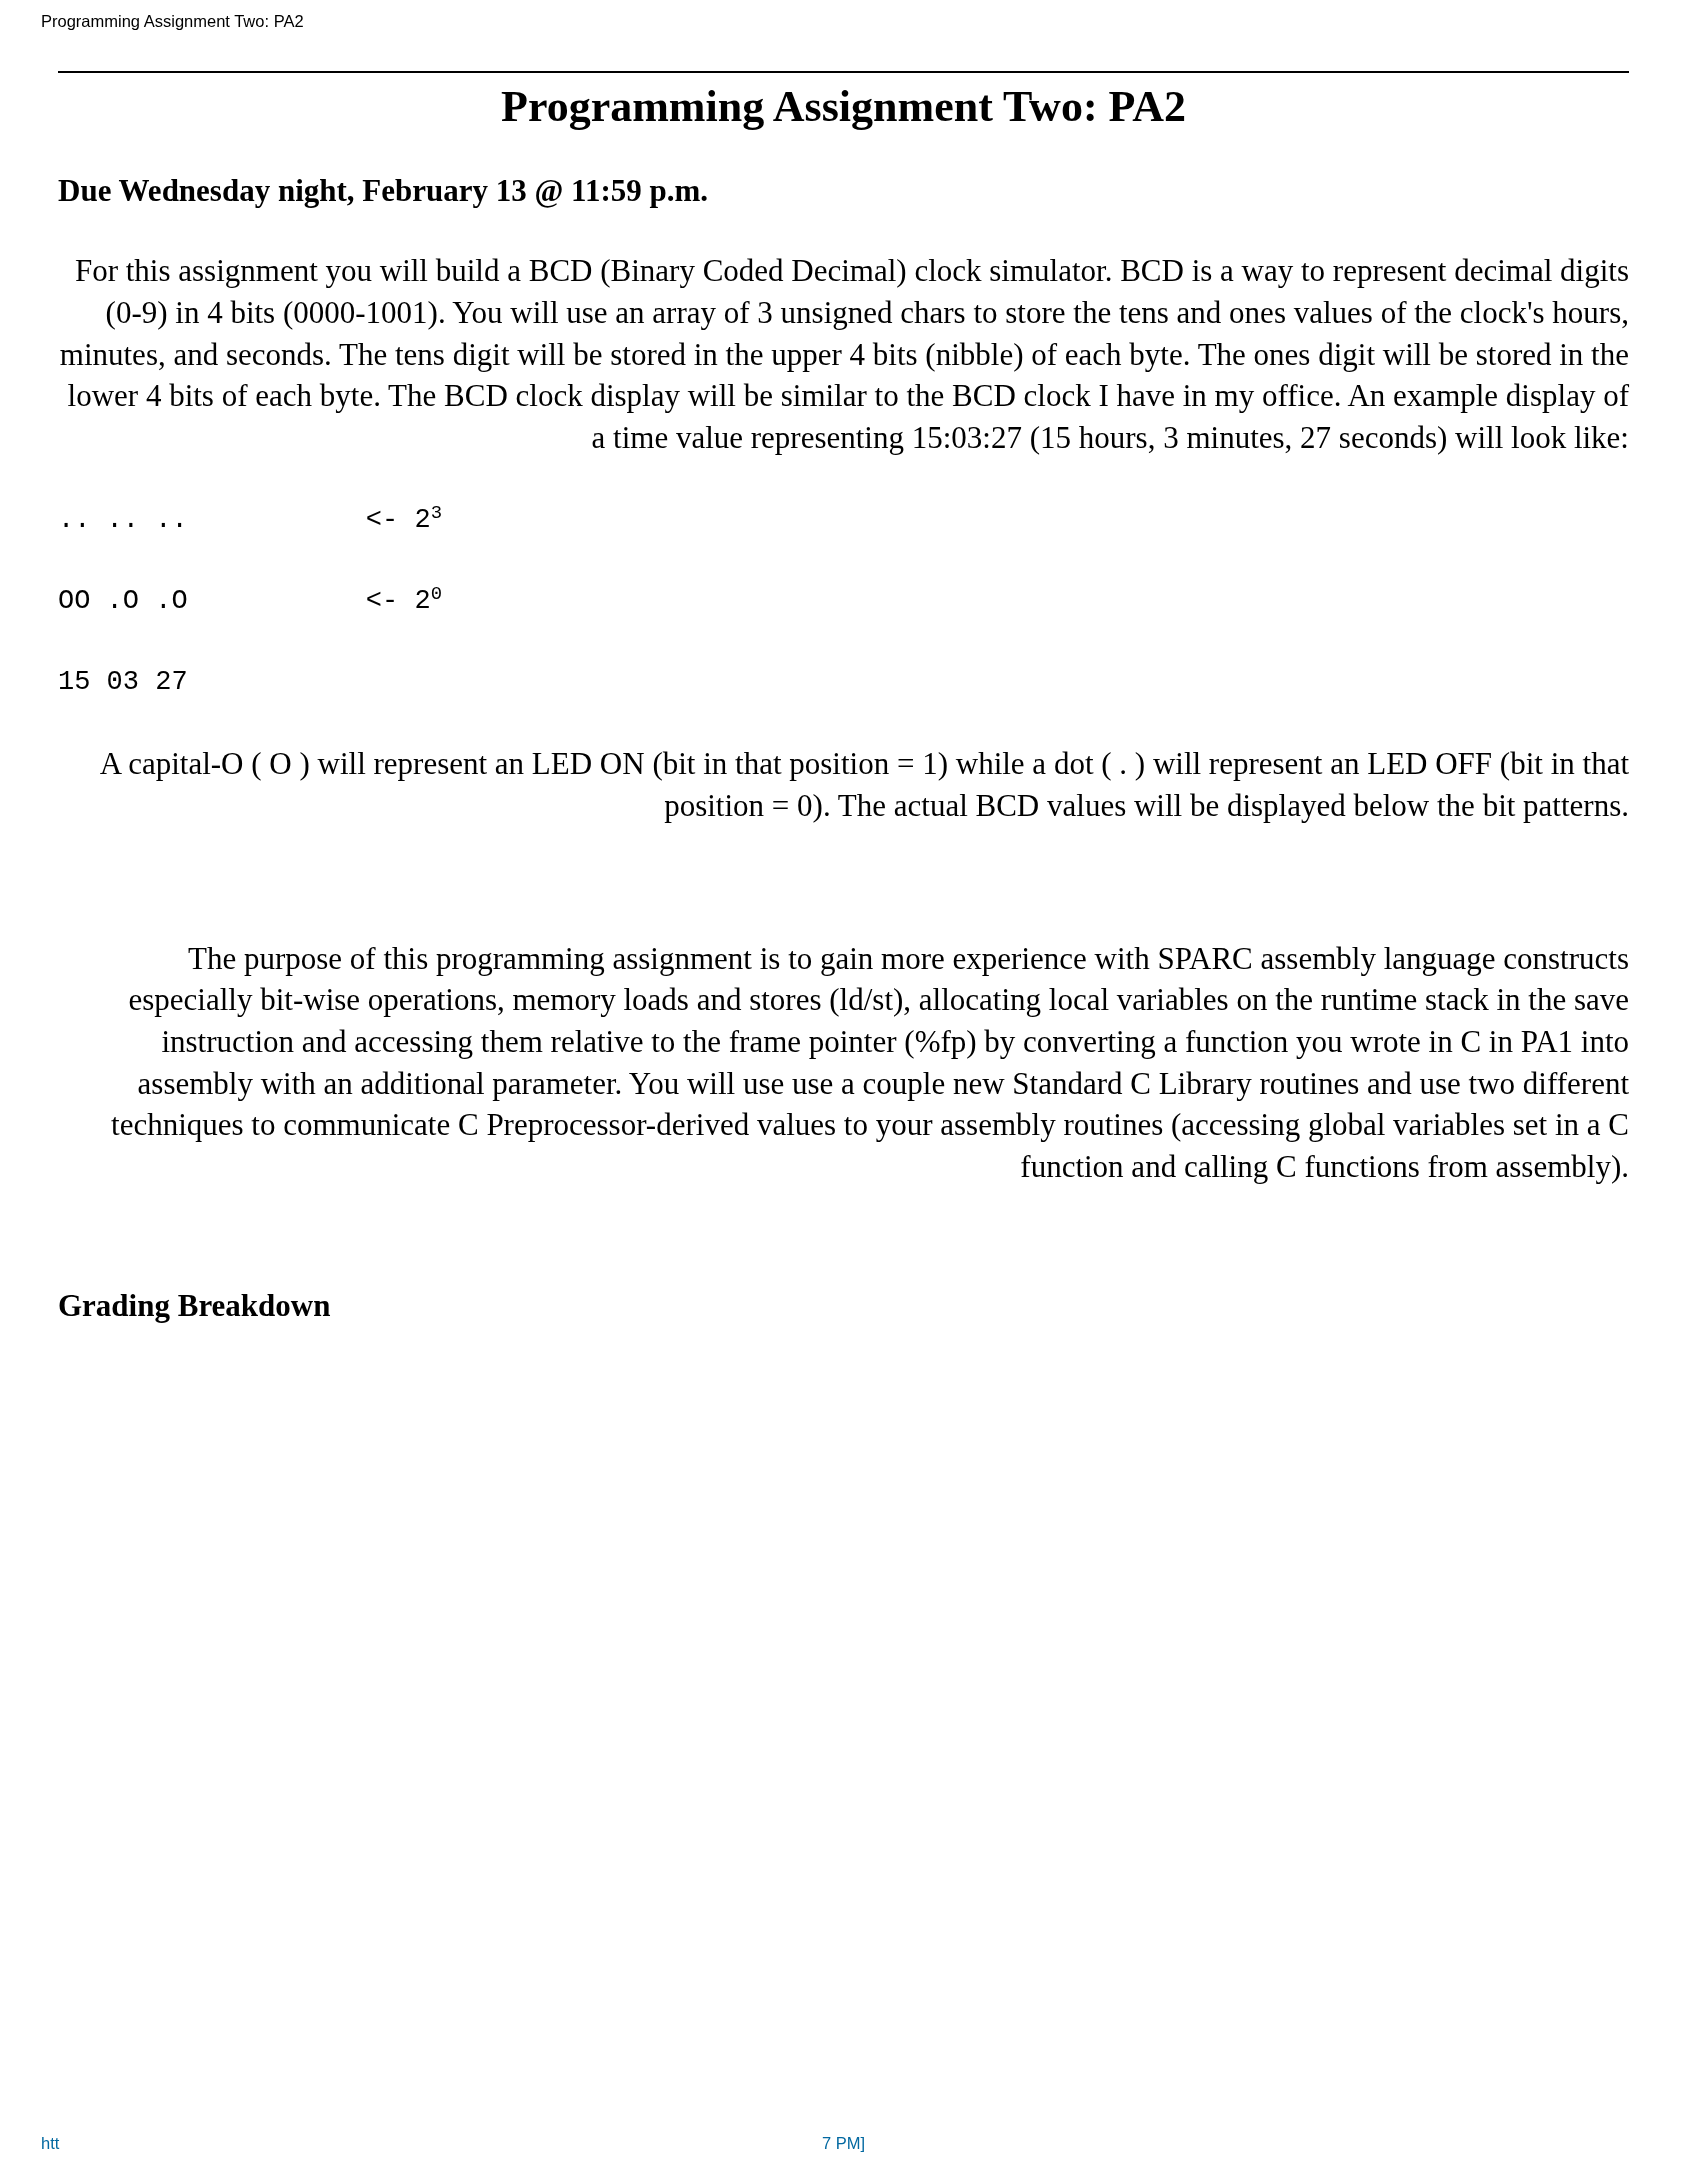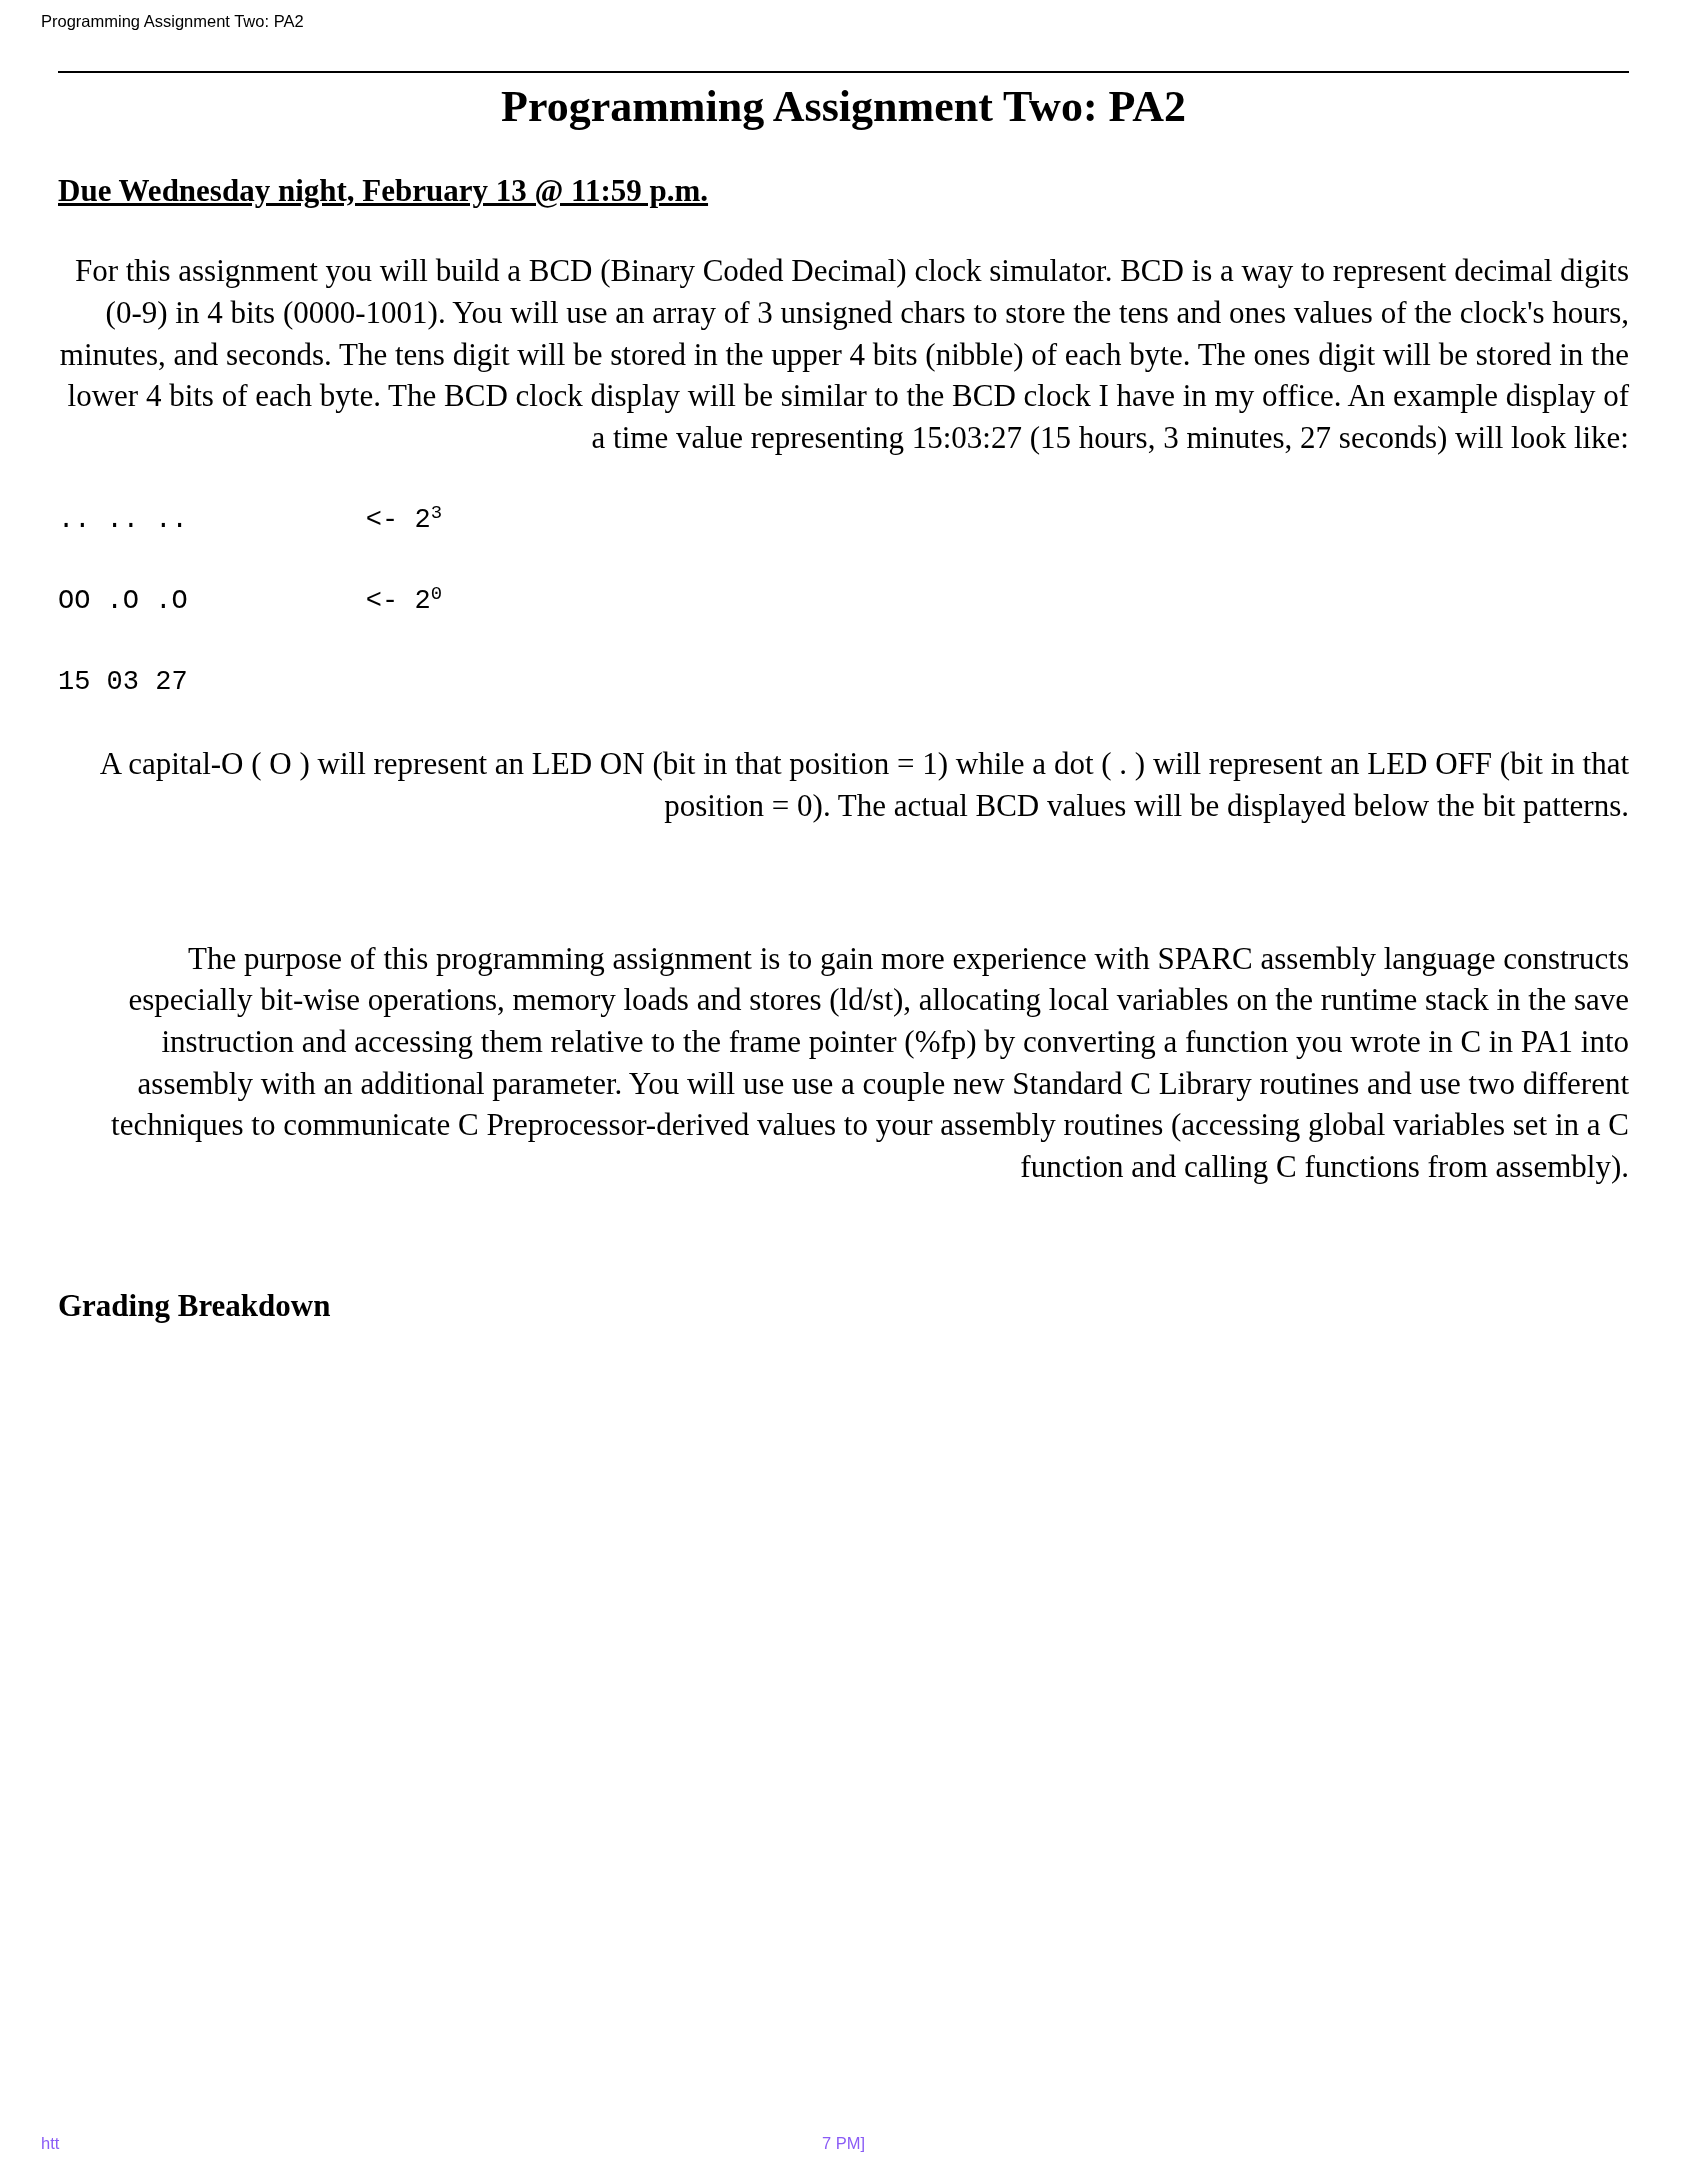--- a/index.html
+++ b/index.html
@@ -28,21 +28,21 @@
     color: #000;
     white-space: nowrap;
   }
   .print-footer {
     position: absolute;
     bottom: 30px;
     left: 41px;
     right: 41px;
     font-family: "Liberation Sans", "DejaVu Sans", sans-serif;
     font-size: 16.5px;
-    color: #8b5cf6;
+    color: #0369a1;
     display: flex;
     align-items: baseline;
   }
   .print-footer .ft-left { flex: 0 0 auto; }
   .print-footer .ft-mid  {
     position: absolute;
     left: 50%;
     transform: translateX(-50%);
     white-space: nowrap;
   }
@@ -81,21 +81,20 @@
   }
 
   h2.sec-heading {
     font-family: "Liberation Serif", "DejaVu Serif", serif;
     font-size: 31px;
     font-weight: bold;
     margin: 0;
     line-height: 1.2;
   }
   h2.sec-heading.underlined {
-    text-decoration: underline;
   }
 
   p.body {
     font-family: "Liberation Serif", "DejaVu Serif", serif;
     font-size: 31px;
     line-height: 1.345;
     margin: 0;
     text-align: right;
     max-width: 1581px;
   }

